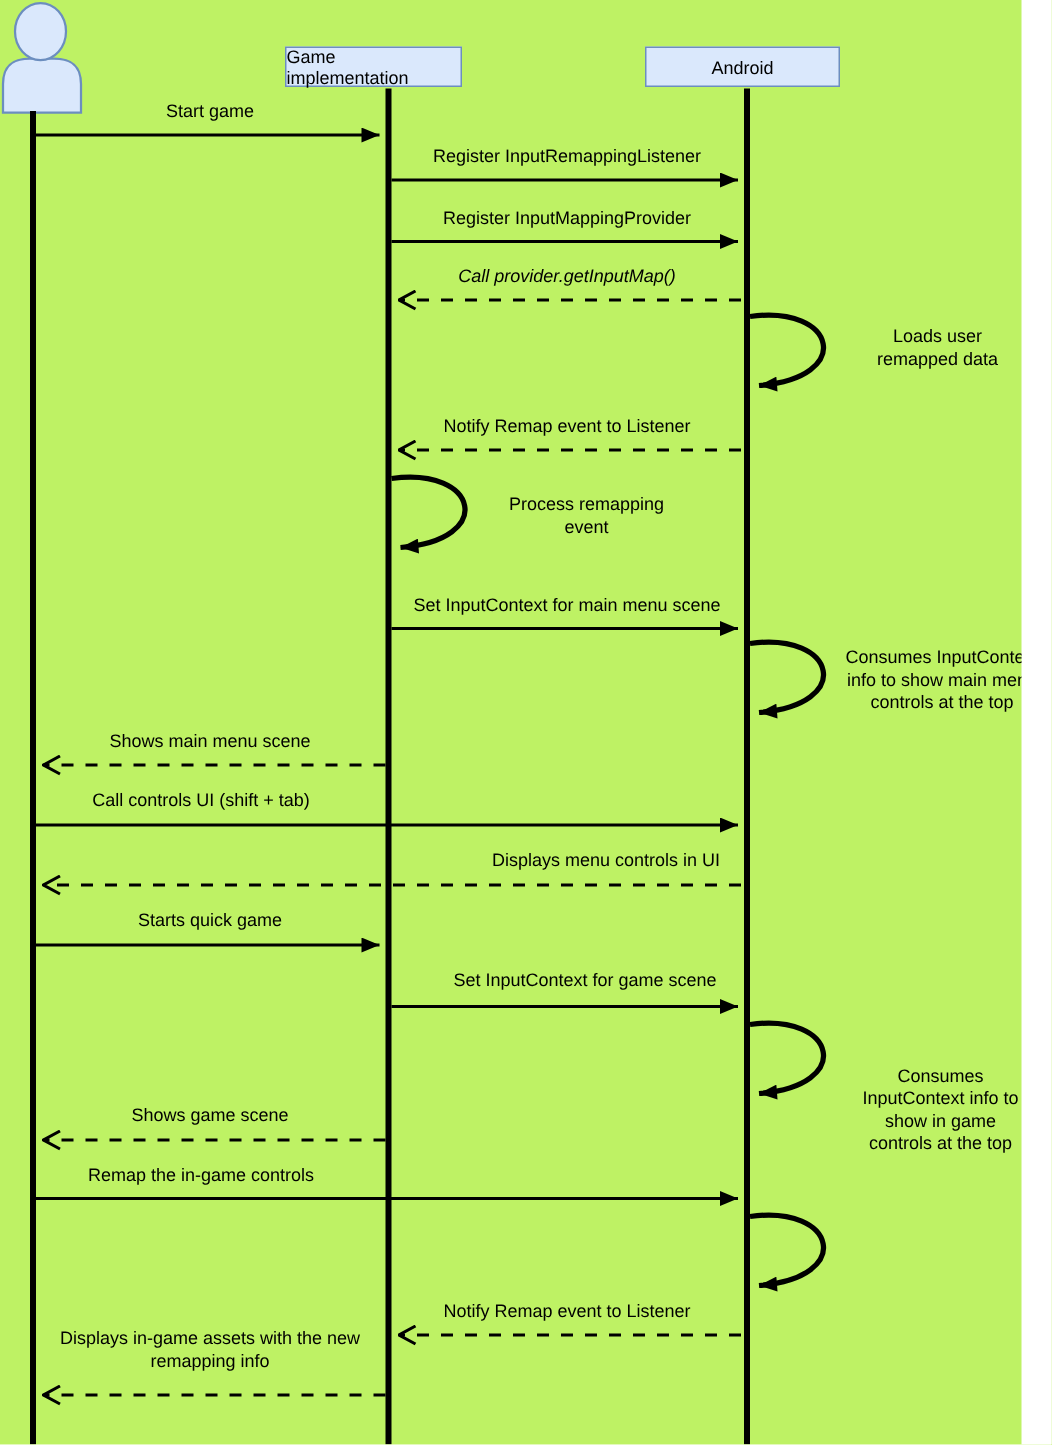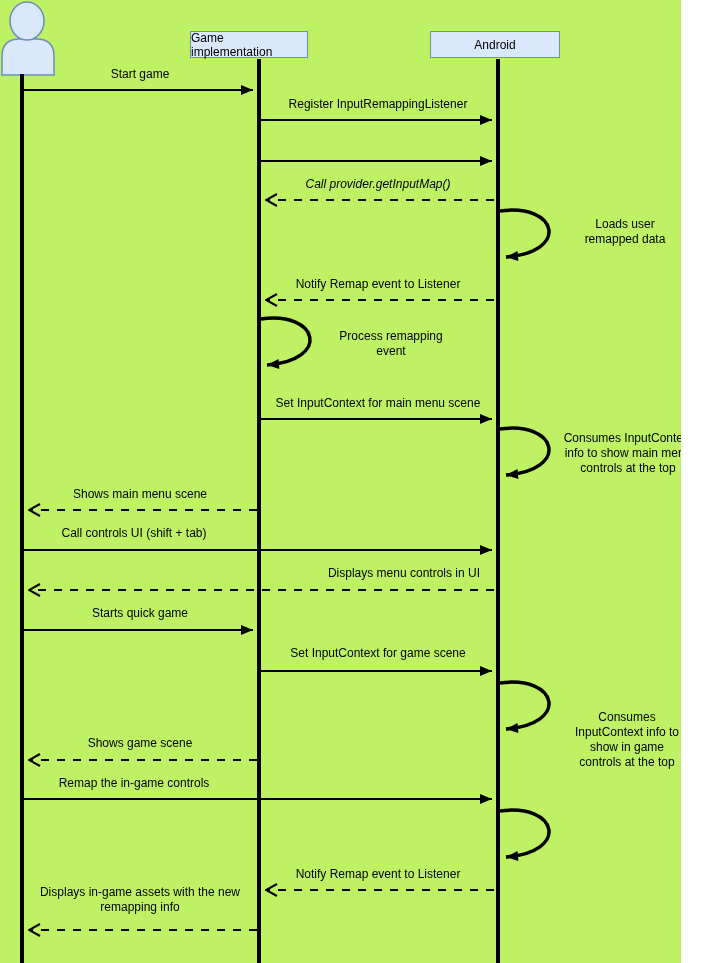--- a/index.html
+++ b/index.html
@@ -84,30 +84,31 @@
 
   <div class="pbox" style="left:190px; top:31px; width:118px; height:27px;">
     <span>Game implementation</span>
   </div>
   <div class="pbox" style="left:430px; top:31px; width:130px; height:27px;">
     <span>Android</span>
   </div>
 
   <div class="msg-label" style="left:20px;  top:67px;  width:240px;">Start game</div>
   <div class="msg-label" style="left:258px; top:97px;  width:240px;">Register InputRemappingListener</div>
+  <div class="msg-label" style="left:258px; top:138px; width:240px;">Register InputMappingProvider</div>
   <div class="msg-label" style="left:258px; top:177px; width:240px;font-style:italic;">Call provider.getInputMap()</div>
   <div class="msg-label" style="left:573px; top:217px; width:104px;">Loads user remapped data</div>
   <div class="msg-label" style="left:258px; top:277px; width:240px;">Notify Remap event to Listener</div>
   <div class="msg-label" style="left:338px; top:329px; width:106px;">Process remapping event</div>
   <div class="msg-label" style="left:560px; top:431px; width:136px;">Consumes InputContext info to show main menu controls at the top</div>
   <div class="msg-label" style="left:258px; top:396px; width:240px;">Set InputContext for main menu scene</div>
   <div class="msg-label" style="left:20px;  top:487px; width:240px;">Shows main menu scene</div>
   <div class="msg-label" style="left:14px;  top:526px; width:240px;">Call controls UI (shift + tab)</div>
   <div class="msg-label" style="left:240px; top:566px; width:240px;text-align:right;">Displays menu controls in UI</div>
   <div class="msg-label" style="left:20px;  top:606px; width:240px;">Starts quick game</div>
-  <div class="msg-label" style="left:258px; top:646px; width:240px;">Set InputContext for game scene</div>
+  <div class="msg-label" style="left:258px; top:646px; width:240px;padding-left:12px;">Set InputContext for game scene</div>
   <div class="msg-label" style="left:568px; top:677px; width:118px;margin-top:33px;">Consumes InputContext info to show in game controls at the top</div>
   <div class="msg-label" style="left:20px;  top:736px; width:240px;">Shows game scene</div>
   <div class="msg-label" style="left:14px;  top:776px; width:240px;">Remap the in-game controls</div>
   <div class="msg-label" style="left:258px; top:867px; width:240px;">Notify Remap event to Listener</div>
   <div class="msg-label" style="left:20px;  top:885px; width:240px;">Displays in-game assets with the new remapping info</div>
 
 </div>
 
 </body></html>

